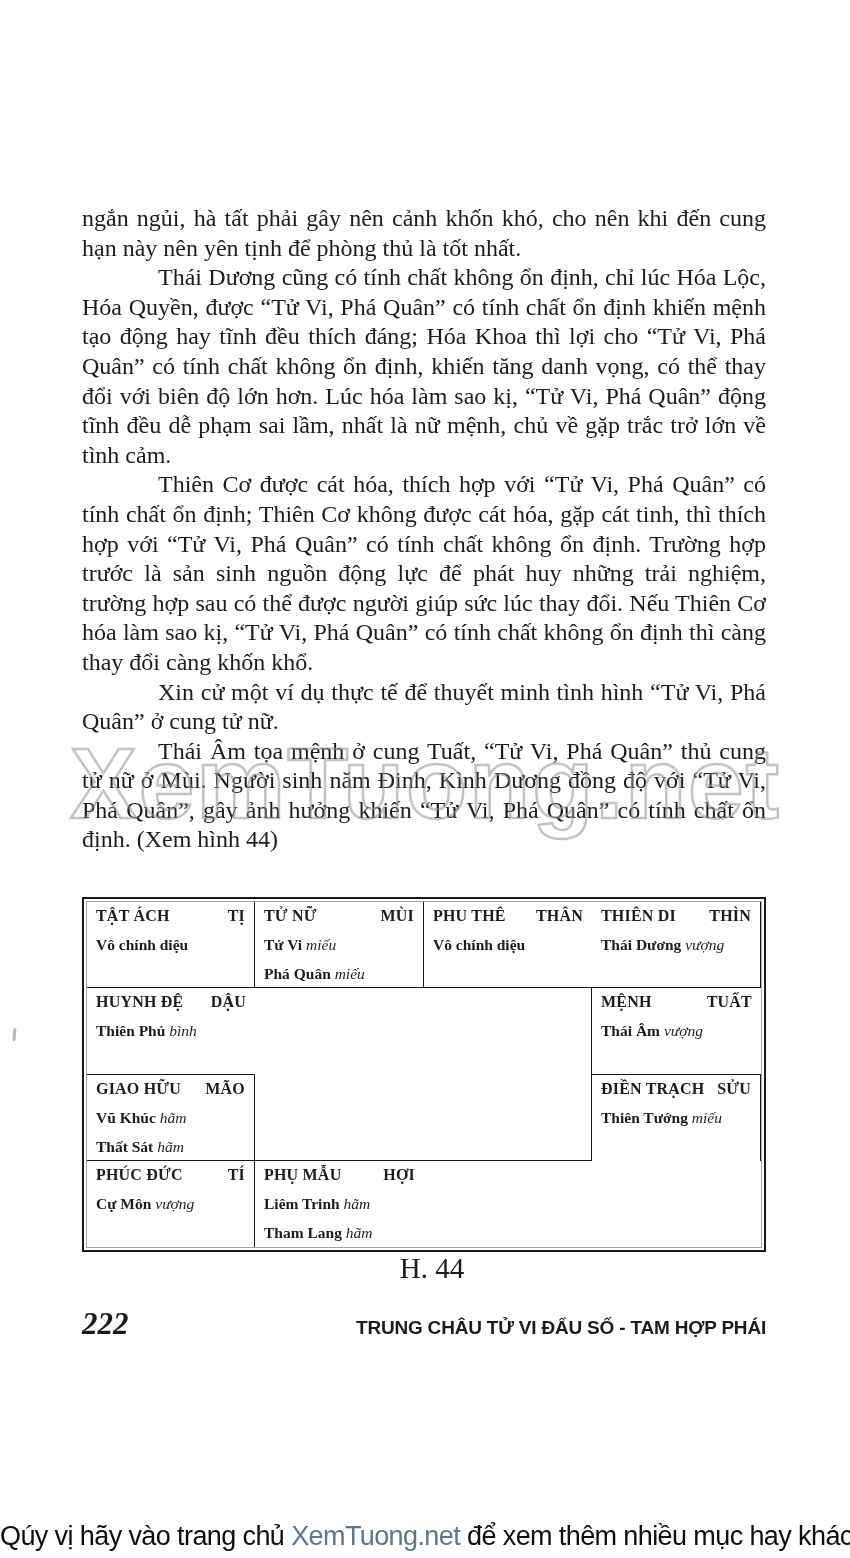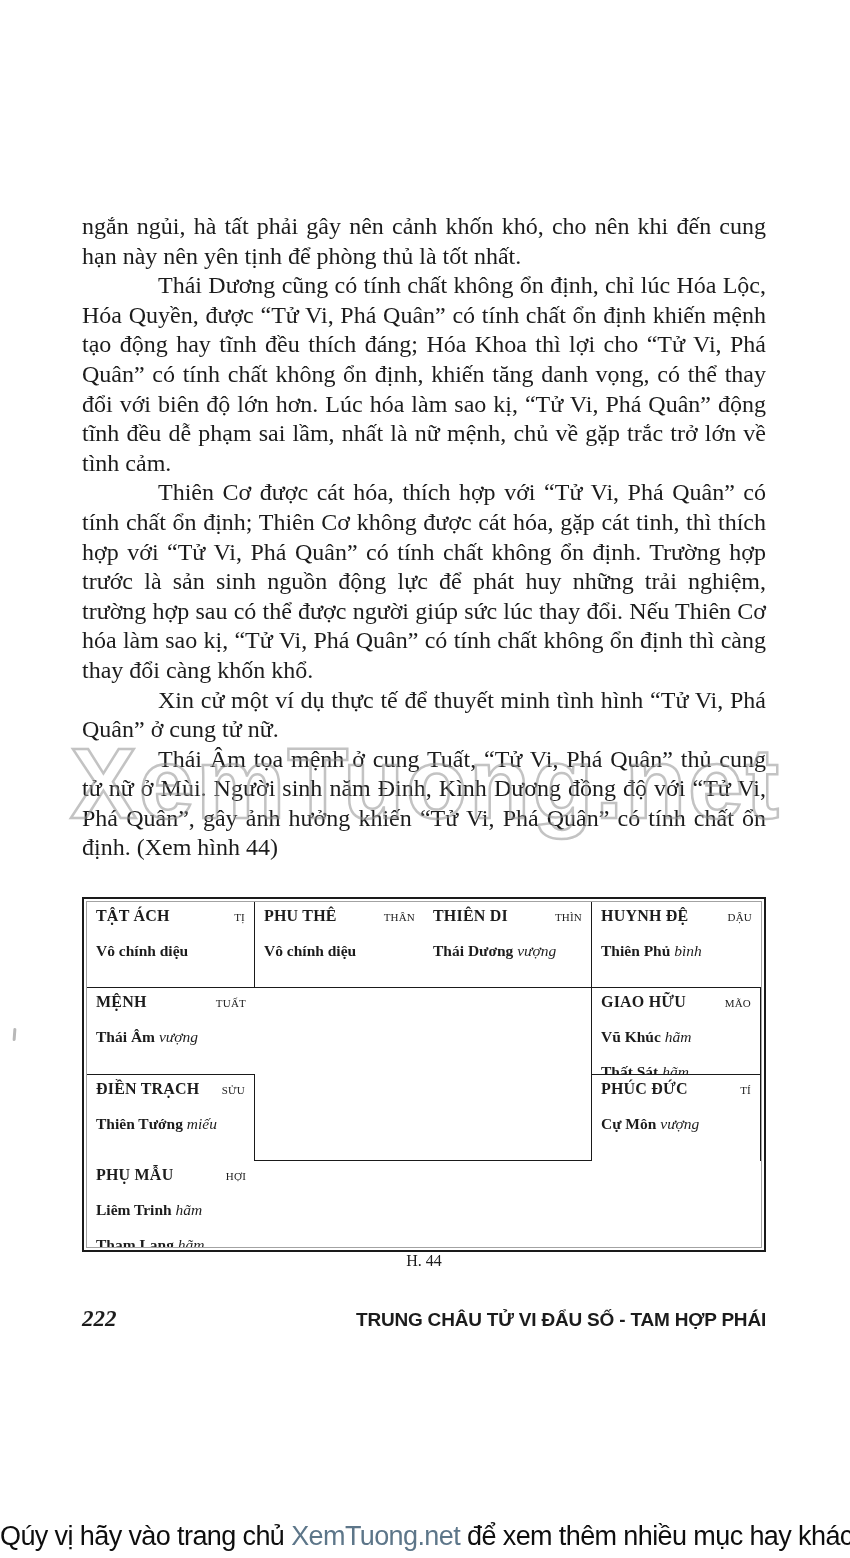--- a/index.html
+++ b/index.html
@@ -6,21 +6,21 @@
   .page{
     position:relative;
     width:850px;height:1558px;
     background:#ffffff;
     overflow:hidden;
     font-family:"Liberation Serif", serif;
     color:#1c1c1c;
   }
   .content{
     position:absolute;
-    left:82px;top:212px;width:684px;
+    left:82px;top:204px;width:684px;
   }
   .content p{
     margin:0;
     font-size:24px;
     line-height:29.6px;
     text-align:justify;
     color:#1c1c1c;
   }
   .content p.indent{text-indent:76px;}
   
@@ -60,35 +60,35 @@
     box-sizing:border-box;
     overflow:hidden;
   }
   .cell.last-col{border-right:none;}
   .cell.last-row{border-bottom:none;}
   .cell-center{grid-column:2 / 4;grid-row:2 / 4;border-right:1.5px solid #1a1a1a;border-bottom:1.5px solid #1a1a1a;}
   .cell-head{
     display:flex;justify-content:space-between;align-items:baseline;
     font-size:16px;font-weight:bold;letter-spacing:0.2px;
   }
-  .branch{font-size:11px;font-weight:normal;}
-  .star-line{font-size:15.5px;line-height:19px;margin-top:16px;}
+  .branch{font-size:16px;font-weight:bold;}
+  .star-line{font-size:15.5px;line-height:19px;margin-top:10px;}
   .star-name{font-weight:bold;}
   .star-state{font-style:italic;}
   
   .fig-caption{
-    position:absolute;left:82px;top:1252px;width:684px;
-    text-align:center;font-size:16px;color:#1c1c1c;
+    position:absolute;left:90px;top:1252px;width:684px;
+    text-align:center;font-size:29px;color:#1c1c1c;
   }
   .footer-row{
     position:absolute;left:82px;top:1306px;width:684px;
     display:flex;justify-content:space-between;align-items:baseline;
   }
   .page-number{
-    font-size:23px;font-weight:bold;font-style:italic;
+    font-size:31px;font-weight:bold;font-style:italic;
     font-family:"Liberation Serif", serif;
   }
   .running-footer{
     font-size:19px;font-weight:bold;
     font-family:"Liberation Sans", sans-serif;
     letter-spacing:-0.2px;
   }
   
   .scan-mark{
     position:absolute;left:13px;top:1028px;width:3px;height:13px;
@@ -122,20 +122,28 @@
   <div class="chart-outer">
     <div class="chart-grid">
 
       <div class="cell">
         <div class="cell-head">
             <span>TẬT ÁCH</span>
             <span class="branch">TỊ</span>
           </div>
         <div class="star-line"><span class="star-name">Vô chính diệu</span> <span class="star-state"></span></div>
       </div>
+      <div class="cell">
+        <div class="cell-head">
+            <span>TỬ NỮ</span>
+            <span class="branch">MÙI</span>
+          </div>
+        <div class="star-line"><span class="star-name">Tử Vi</span> <span class="star-state">miếu</span></div>
+        <div class="star-line"><span class="star-name">Phá Quân</span> <span class="star-state">miếu</span></div>
+      </div>
       <div class="cell last-col">
         <div class="cell-head">
             <span>PHU THÊ</span>
             <span class="branch">THÂN</span>
           </div>
         <div class="star-line"><span class="star-name">Vô chính diệu</span> <span class="star-state"></span></div>
       </div>
 
       <div class="cell">
         <div class="cell-head">

